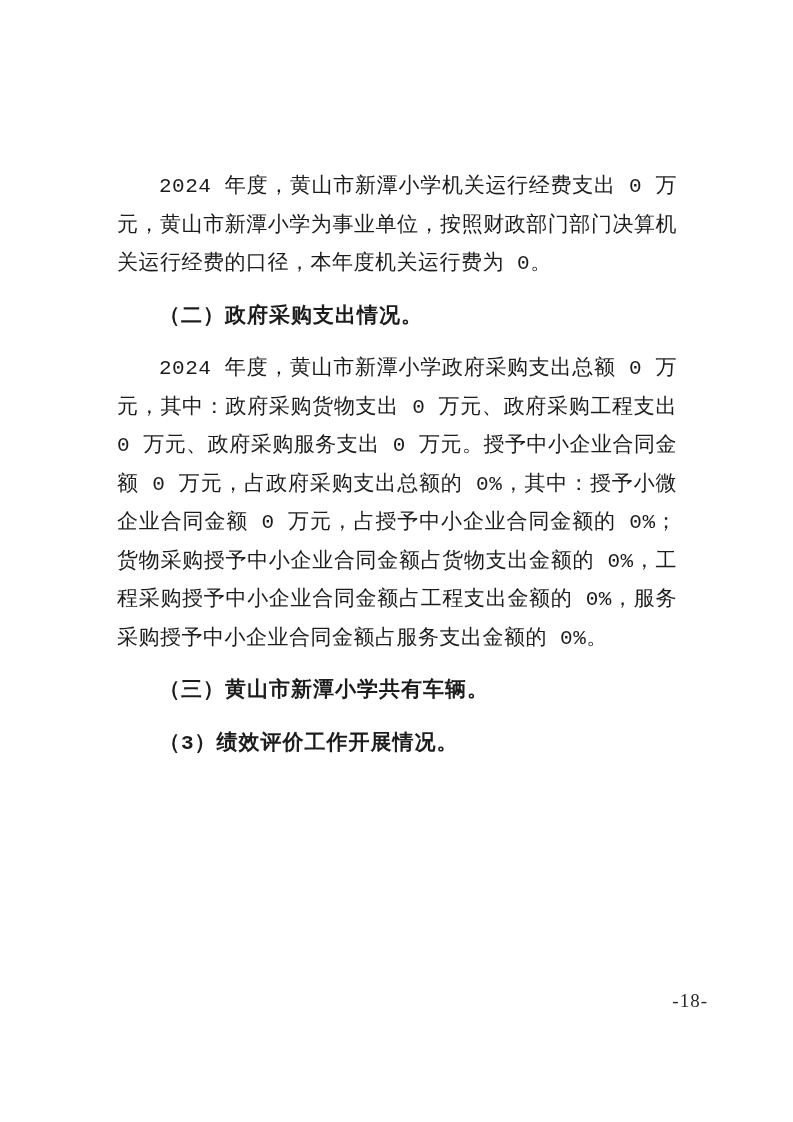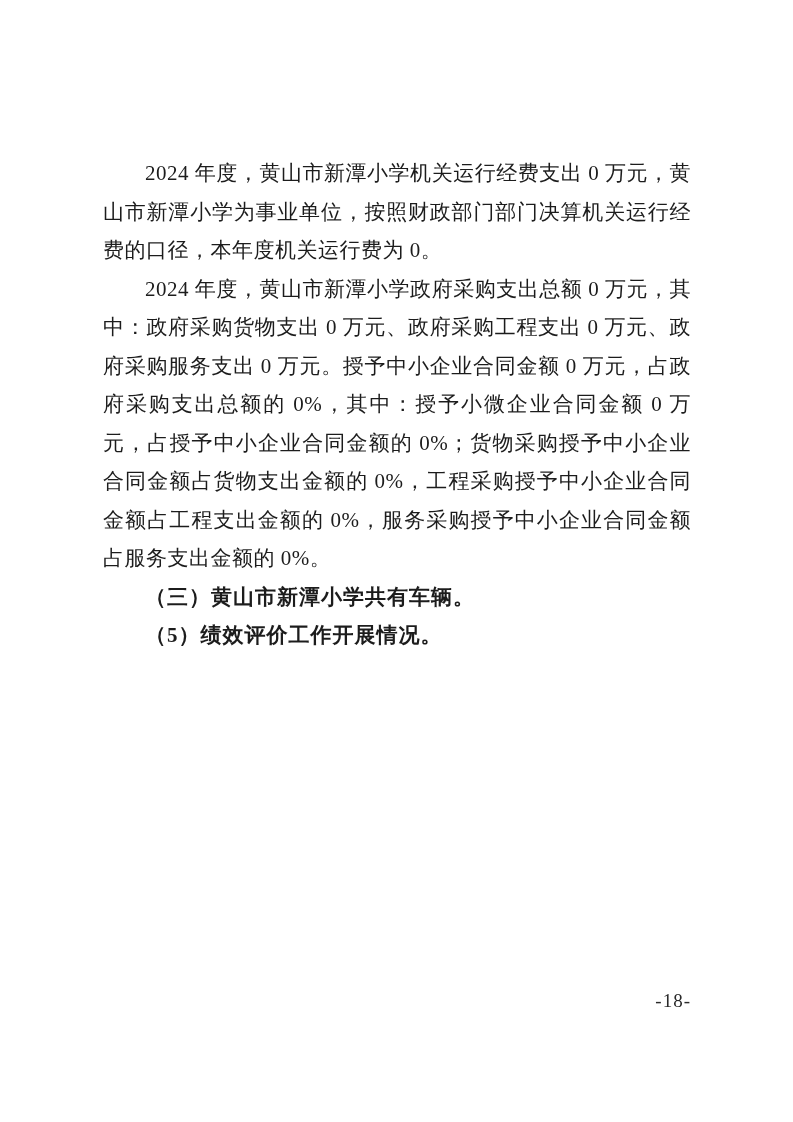--- a/index.html
+++ b/index.html
@@ -16,47 +16,49 @@
     font-family: "Liberation Serif", "DejaVu Serif", serif;
     color: #1c1c1c;
   }
   .content {
     position: absolute;
     left: 103px;
     top: 154px;
     width: 588px;
   }
   .para {
-    margin: 0;
+    margin: 14px;
     font-size: 21px;
     line-height: 38.5px;
     text-align: justify;
     text-indent: 42px;
     letter-spacing: 0.5px;
+    font-family: Liberation Mono, monospace;
   }
   .para.heading {
     font-weight: 700;
     text-align: left;
     letter-spacing: 1px;
   }
   .footer {
     position: absolute;
-    left: 103px;
+    left: 120px;
     top: 990px;
     width: 588px;
     text-align: right;
     font-size: 19px;
     letter-spacing: 1px;
     color: #2a2a2a;
   }
 </style>
 </head>
 <body>
 
 <div class="page">
   <div class="content">
       <p class="para body">2024 年度，黄山市新潭小学机关运行经费支出 0 万元，黄山市新潭小学为事业单位，按照财政部门部门决算机关运行经费的口径，本年度机关运行费为 0。</p>
+      <p class="para heading">（二）政府采购支出情况。</p>
       <p class="para body">2024 年度，黄山市新潭小学政府采购支出总额 0 万元，其中：政府采购货物支出 0 万元、政府采购工程支出 0 万元、政府采购服务支出 0 万元。授予中小企业合同金额 0 万元，占政府采购支出总额的 0%，其中：授予小微企业合同金额 0 万元，占授予中小企业合同金额的 0%；货物采购授予中小企业合同金额占货物支出金额的 0%，工程采购授予中小企业合同金额占工程支出金额的 0%，服务采购授予中小企业合同金额占服务支出金额的 0%。</p>
       <p class="para heading">（三）黄山市新潭小学共有车辆。</p>
-      <p class="para heading">（5）绩效评价工作开展情况。</p>
+      <p class="para heading">（3）绩效评价工作开展情况。</p>
     </div>
   <div class="footer">-18-</div>
 </div>
 
 </body></html>

